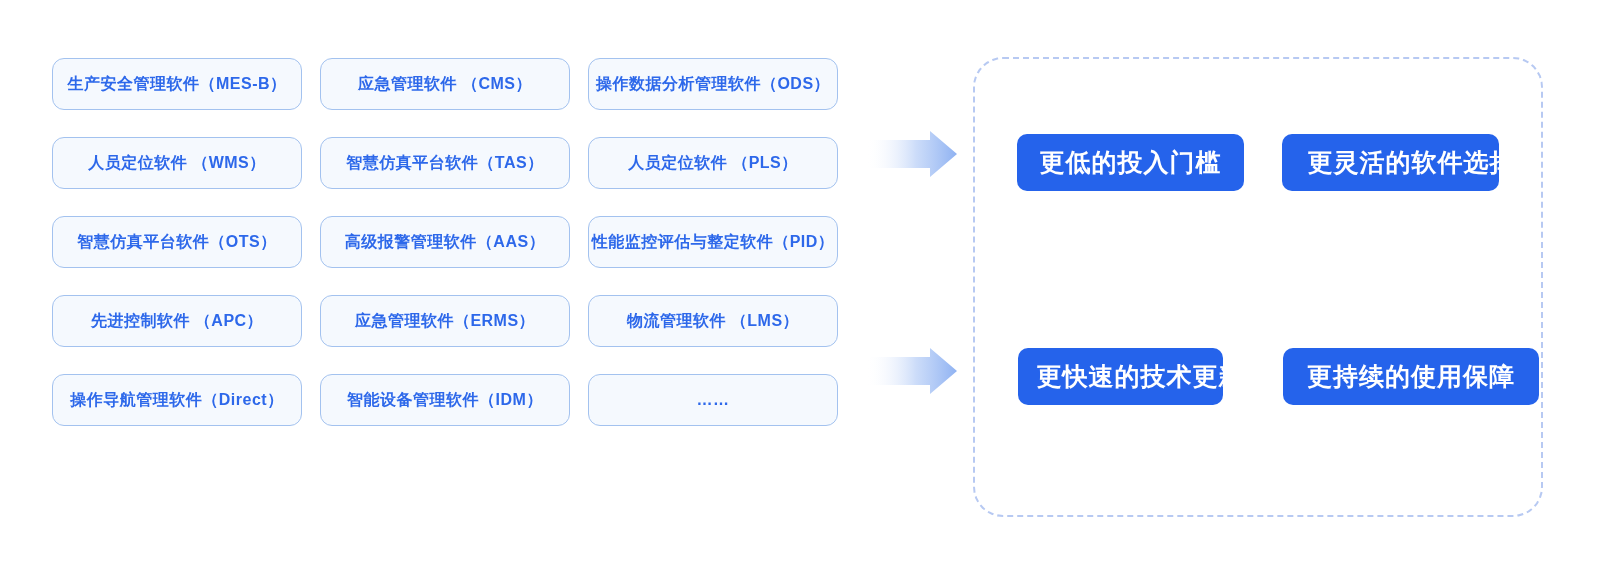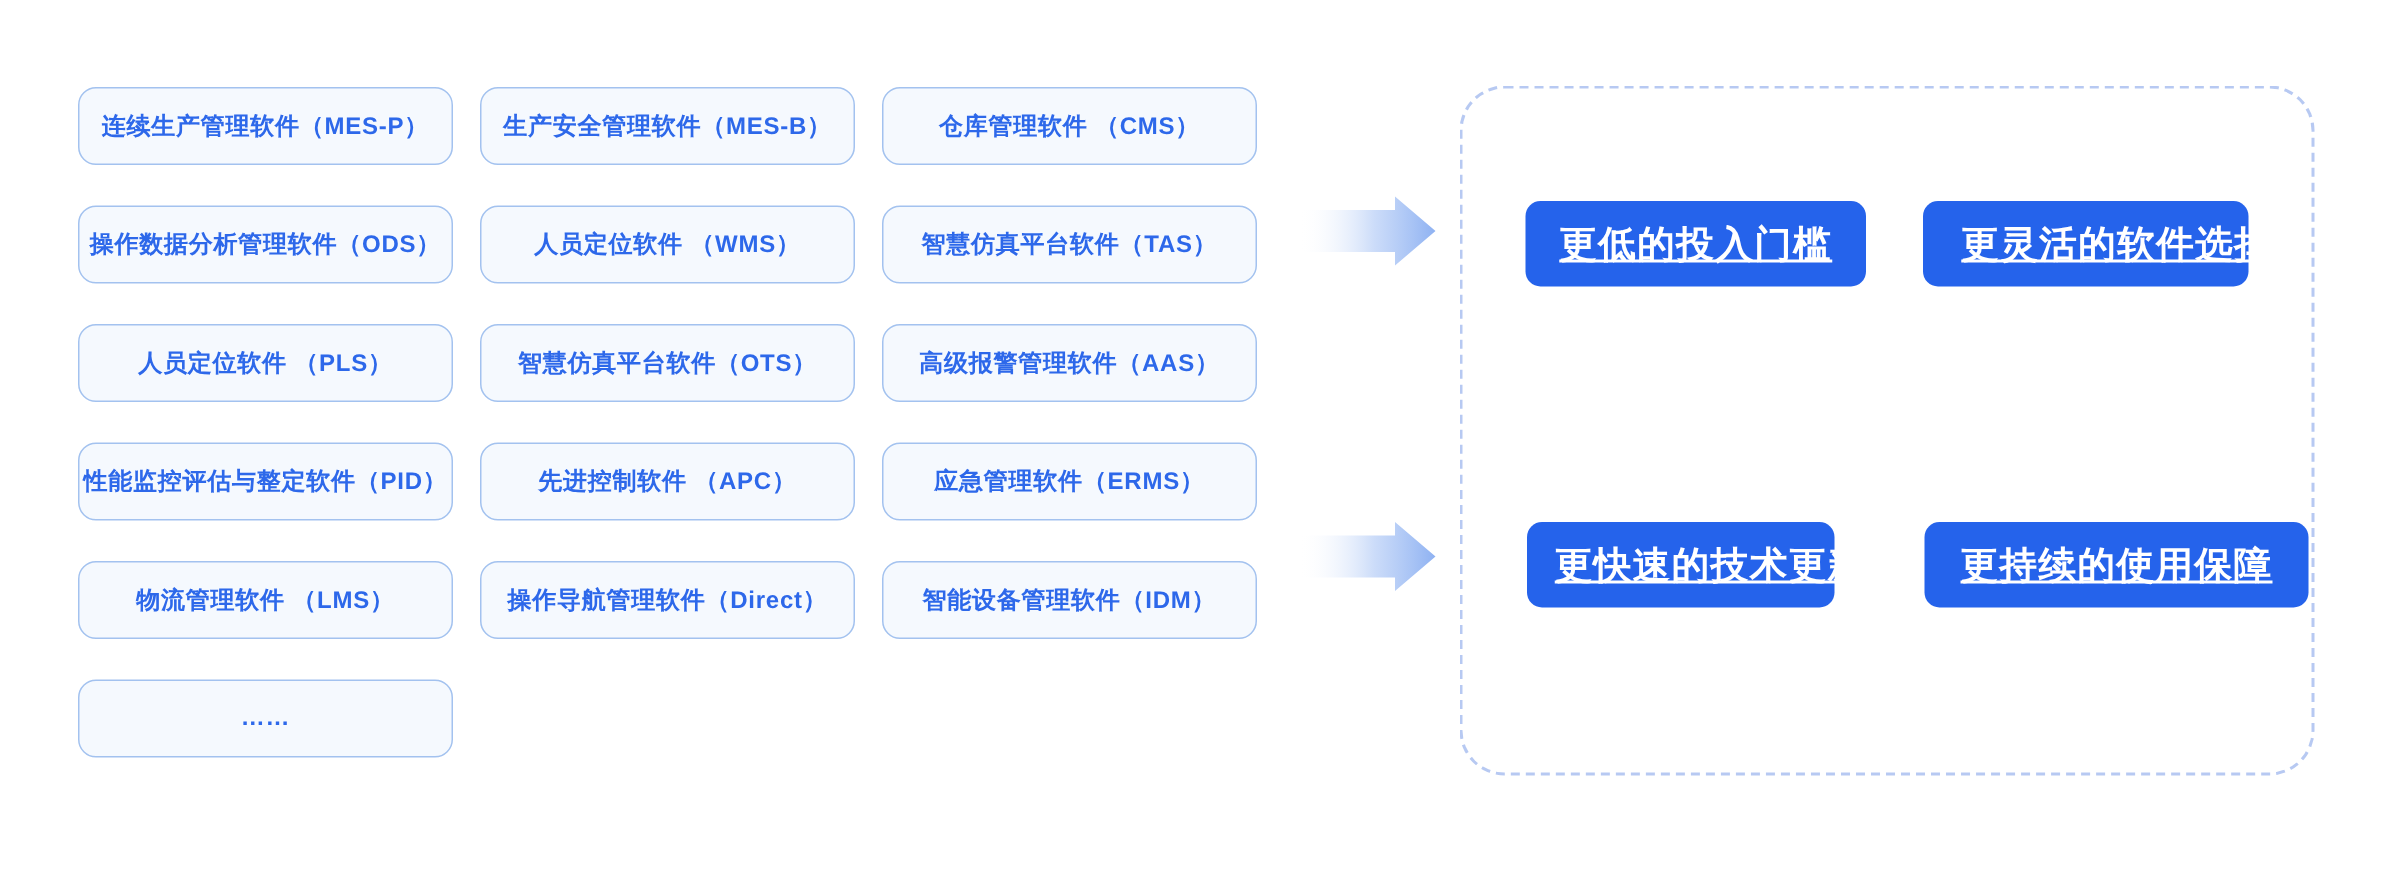--- a/index.html
+++ b/index.html
@@ -69,36 +69,34 @@
     background: #2563eb;
     border-radius: 10px;
     display: flex;
     align-items: center;
     justify-content: center;
     color: #ffffff;
     font-size: 25px;
     font-weight: 700;
     letter-spacing: 1px;
     white-space: nowrap;
-    text-decoration: underline;
   }
   .benefit-1 { left: 42px;  top: 75px;  width: 227px; }
   .benefit-2 { left: 307px; top: 75px;  width: 217px; padding-left: 42px; }
   .benefit-3 { left: 43px;  top: 289px; width: 205px; padding-left: 40px; }
   .benefit-4 { left: 308px; top: 289px; width: 256px; }
 </style>
 </head>
 <body>
 
 <div class="stage">
 
   <div class="software-grid">
-    <div class="chip">连续生产管理软件（MES-P）</div>
     <div class="chip">生产安全管理软件（MES-B）</div>
-    <div class="chip">仓库管理软件 （CMS）</div>
+    <div class="chip">应急管理软件 （CMS）</div>
     <div class="chip">操作数据分析管理软件（ODS）</div>
     <div class="chip">人员定位软件 （WMS）</div>
     <div class="chip">智慧仿真平台软件（TAS）</div>
     <div class="chip">人员定位软件 （PLS）</div>
     <div class="chip">智慧仿真平台软件（OTS）</div>
     <div class="chip">高级报警管理软件（AAS）</div>
     <div class="chip">性能监控评估与整定软件（PID）</div>
     <div class="chip">先进控制软件 （APC）</div>
     <div class="chip">应急管理软件（ERMS）</div>
     <div class="chip">物流管理软件 （LMS）</div>

